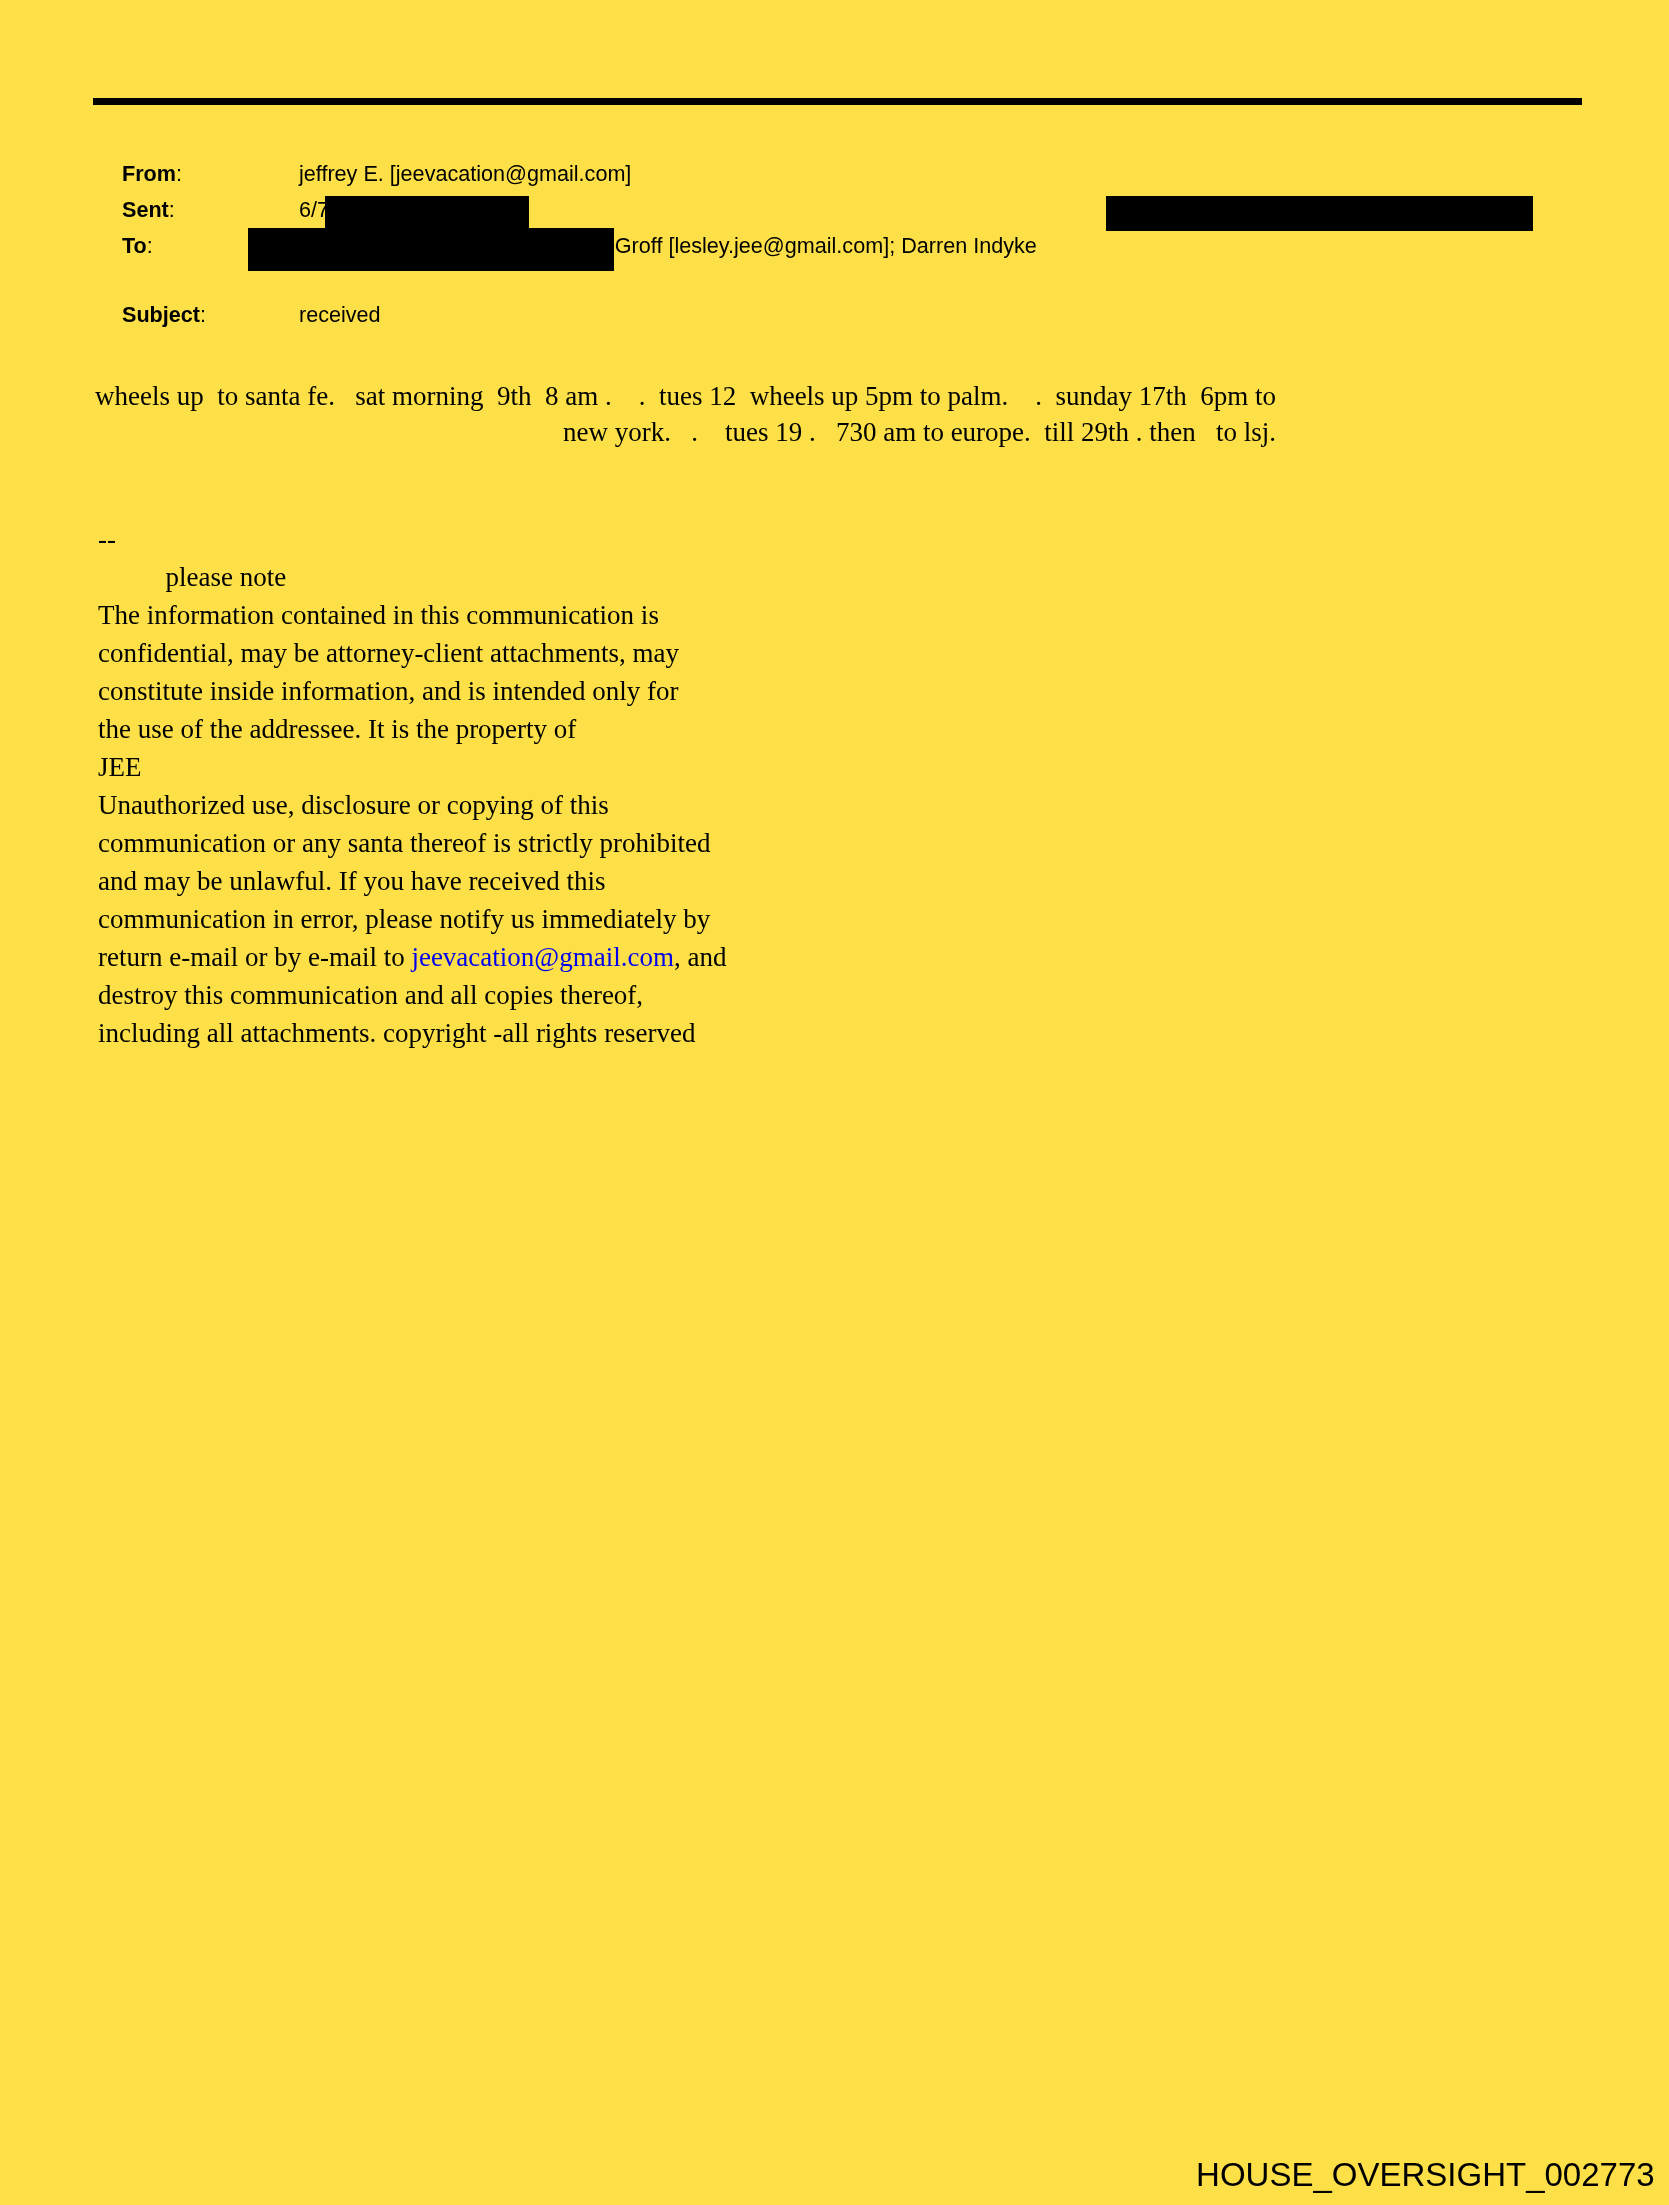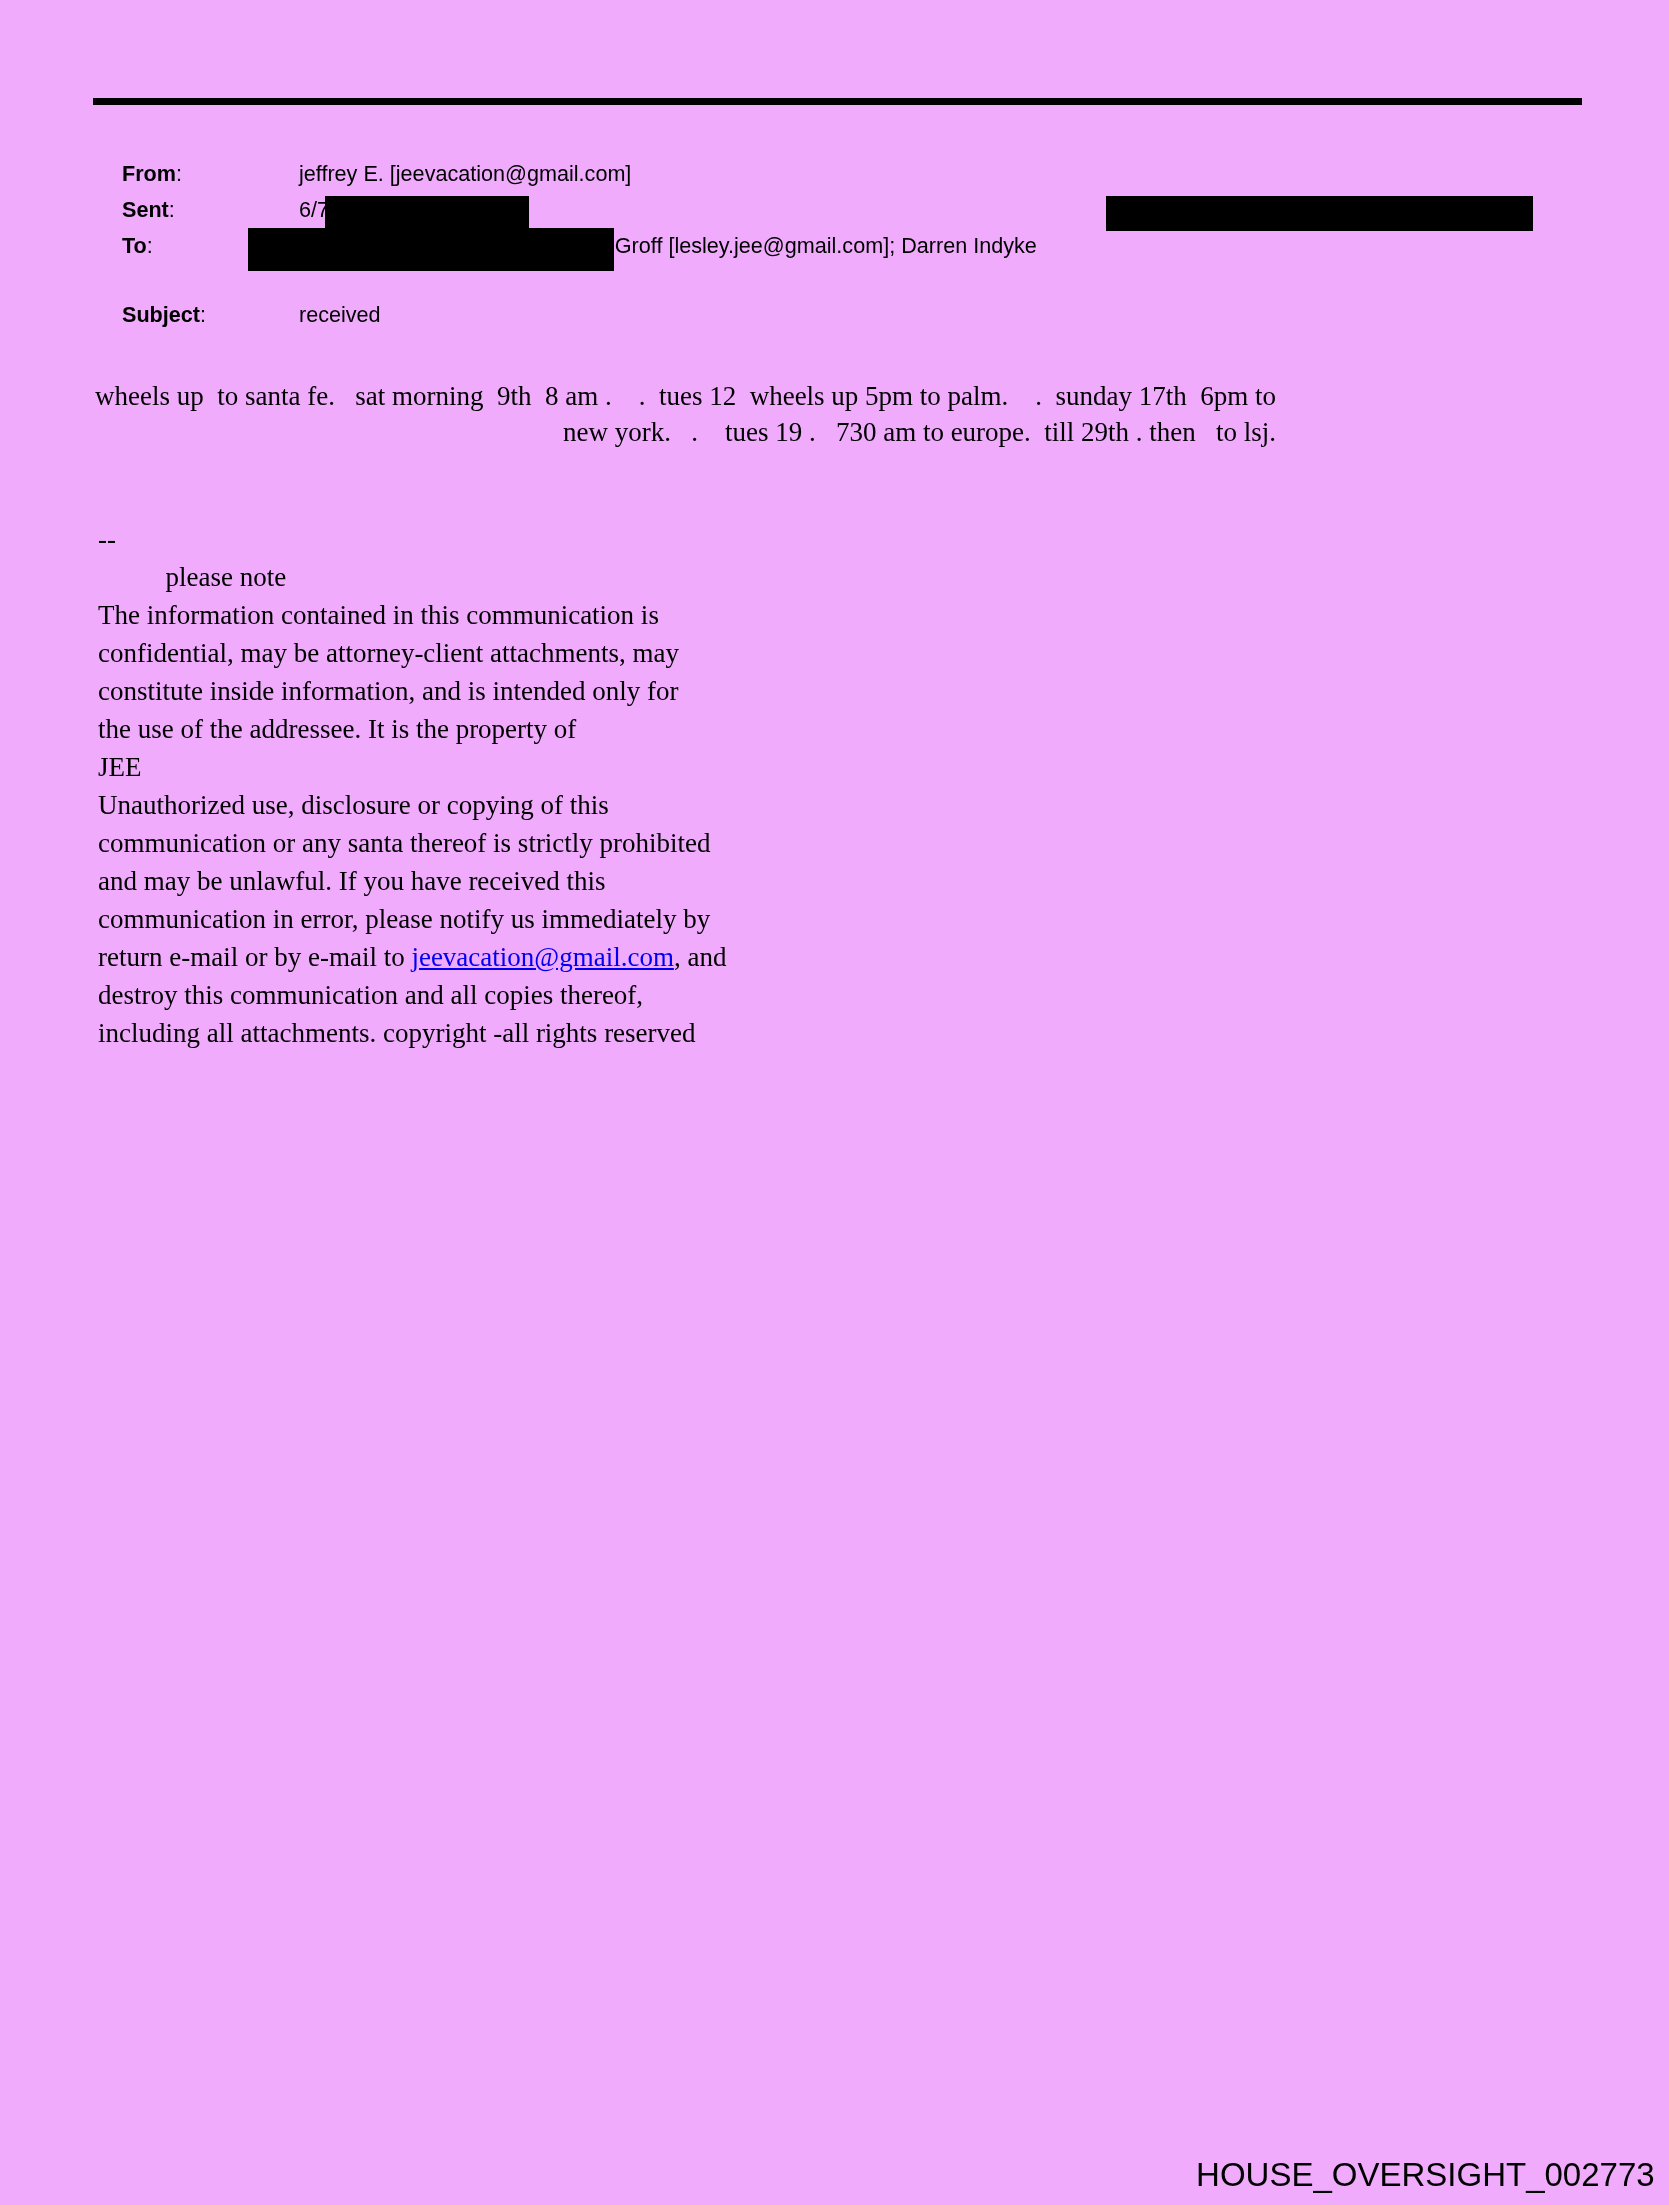--- a/index.html
+++ b/index.html
@@ -1,20 +1,20 @@
 <!DOCTYPE html>
 <html style="font-size:10.5px"><head>
 <meta charset="utf-8">
 <style>
   html, body { margin: 0; padding: 0; background: #888; }
   .page {
     position: relative;
     width: 1669px;
     height: 2205px;
-    background: #f0abfc;
+    background: #fde047;
     overflow: hidden;
     font-family: "Liberation Sans", sans-serif;
     color: #000000;
   }
   .top-rule {
     position: absolute;
     left: 93px; top: 98px;
     width: 1489px; height: 7.2px;
     background: #000000;
   }
@@ -52,21 +52,20 @@
   
   .sig-block {
     position: absolute;
     left: 98px; top: 520px;
     font-family: "Liberation Serif", serif;
     font-size: 27px;
   }
   .sig-line { white-space: pre; line-height: 38px; }
   .email-link {
     color: #0000EE;
-    text-decoration: underline;
     cursor: pointer;
   }
   
   .bates {
     position: absolute;
     right: 14.4px; top: 2156px;
     font-size: 33px;
     line-height: 38px;
     font-family: "Liberation Sans", sans-serif;
   }

